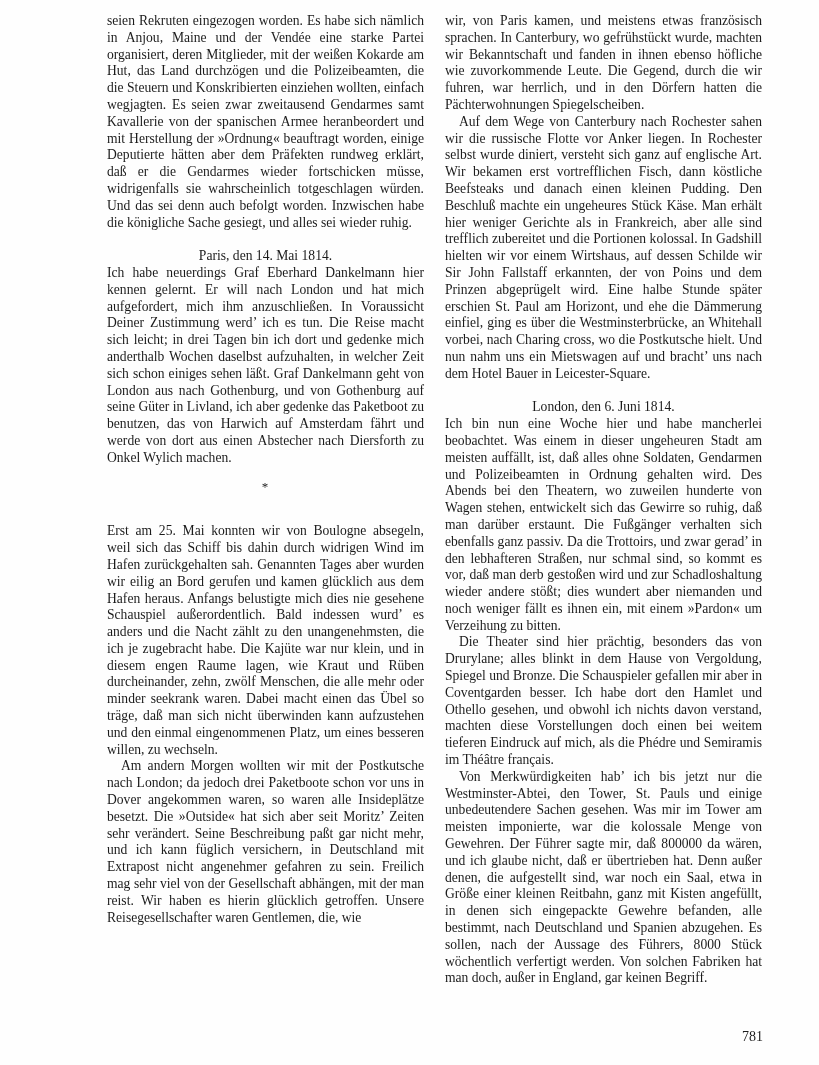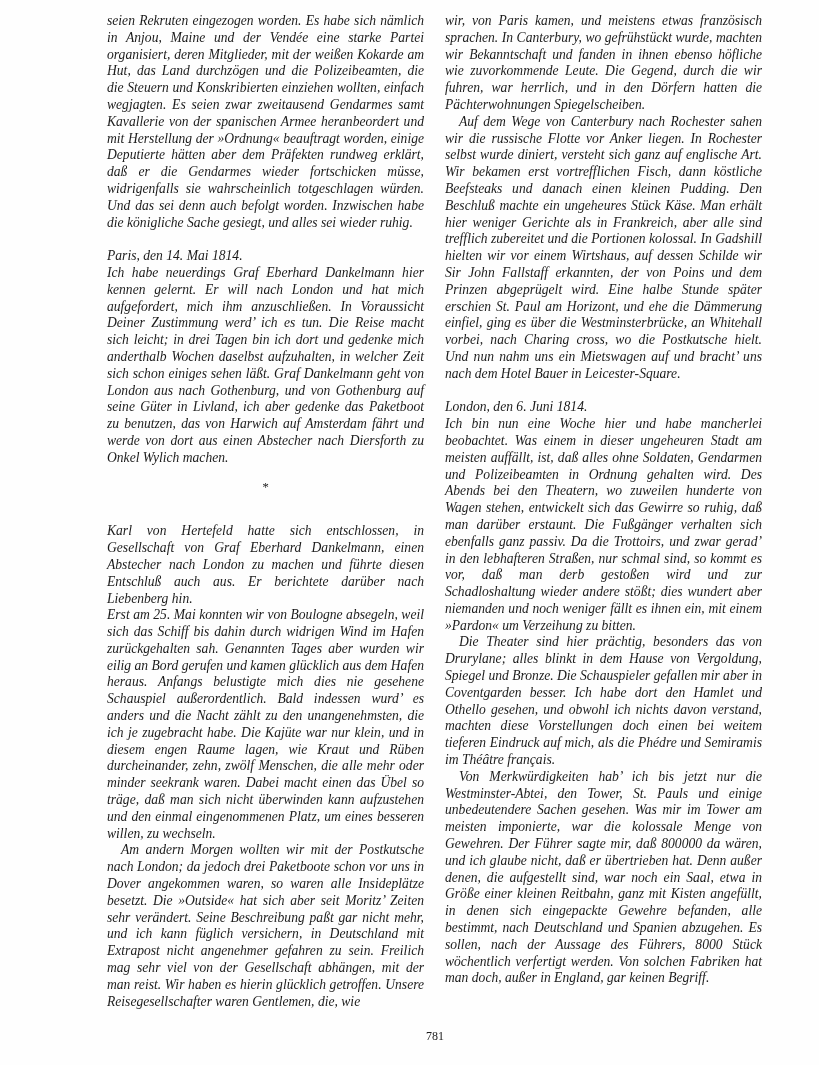--- a/index.html
+++ b/index.html
@@ -27,58 +27,56 @@
   .col {
     width: 317px;
     font-size: 13.6px;
     line-height: 16.8px;
     text-align: justify;
     text-justify: inter-word;
   }
   .col p {
     margin: 0;
     padding: 0;
-    font-style: italic;
   }
   .para-indent {
     text-indent: 14px;
   }
   .dateline {
-    text-align: left;
+    text-align: center;
     margin-top: 16.8px !important;
   }
   .separator {
     text-align: center;
     margin-top: 12px !important;
     margin-bottom: 28px !important;
     font-size: 13px;
     letter-spacing: 1px;
   }
   .page-number {
     position: absolute;
     left: 107px;
     top: 1029px;
     width: 656px;
-    text-align: center;
-    font-size: 12px;
+    text-align: right;
+    font-size: 14px;
     color: #1b1b1b;
   }
 </style>
 </head>
 <body>
 
 <div class="page">
   <div class="columns">
 
     <div class="col">
       <p class="para">seien Rekruten eingezogen worden. Es habe sich nämlich in Anjou, Maine und der Vendée eine starke Partei organisiert, deren Mitglieder, mit der weißen Kokarde am Hut, das Land durchzögen und die Polizeibeamten, die die Steuern und Konskribierten einziehen wollten, einfach wegjagten. Es seien zwar zweitausend Gendarmes samt Kavallerie von der spanischen Armee heranbeordert und mit Herstellung der »Ordnung« beauftragt worden, einige Deputierte hätten aber dem Präfekten rundweg erklärt, daß er die Gendarmes wieder fortschicken müsse, widrigenfalls sie wahrscheinlich totgeschlagen würden. Und das sei denn auch befolgt worden. Inzwischen habe die königliche Sache gesiegt, und alles sei wieder ruhig.</p>
       <p class="dateline">Paris, den 14. Mai 1814.</p>
       <p class="para">Ich habe neuerdings Graf Eberhard Dankelmann hier kennen gelernt. Er will nach London und hat mich aufgefordert, mich ihm anzuschließen. In Voraussicht Deiner Zustimmung werd’ ich es tun. Die Reise macht sich leicht; in drei Tagen bin ich dort und gedenke mich anderthalb Wochen daselbst aufzuhalten, in welcher Zeit sich schon einiges sehen läßt. Graf Dankelmann geht von London aus nach Gothenburg, und von Gothenburg auf seine Güter in Livland, ich aber gedenke das Paketboot zu benutzen, das von Harwich auf Amsterdam fährt und werde von dort aus einen Abstecher nach Diersforth zu Onkel Wylich machen.</p>
       <p class="separator">*</p>
-      <p class="para">Karl von Hertefeld hatte sich entschlossen, in Gesellschaft von Graf Eberhard Dankelmann, einen Abstecher nach London zu machen und führte diesen Entschluß auch aus. Er berichtete darüber nach Liebenberg hin.</p>
       <p class="para">Erst am 25. Mai konnten wir von Boulogne absegeln, weil sich das Schiff bis dahin durch widrigen Wind im Hafen zurückgehalten sah. Genannten Tages aber wurden wir eilig an Bord gerufen und kamen glücklich aus dem Hafen heraus. Anfangs belustigte mich dies nie gesehene Schauspiel außerordentlich. Bald indessen wurd’ es anders und die Nacht zählt zu den unangenehmsten, die ich je zugebracht habe. Die Kajüte war nur klein, und in diesem engen Raume lagen, wie Kraut und Rüben durcheinander, zehn, zwölf Menschen, die alle mehr oder minder seekrank waren. Dabei macht einen das Übel so träge, daß man sich nicht überwinden kann aufzustehen und den einmal eingenommenen Platz, um eines besseren willen, zu wechseln.</p>
       <p class="para para-indent">Am andern Morgen wollten wir mit der Postkutsche nach London; da jedoch drei Paketboote schon vor uns in Dover angekommen waren, so waren alle Insideplätze besetzt. Die »Outside« hat sich aber seit Moritz’ Zeiten sehr verändert. Seine Beschreibung paßt gar nicht mehr, und ich kann füglich versichern, in Deutschland mit Extrapost nicht angenehmer gefahren zu sein. Freilich mag sehr viel von der Gesellschaft abhängen, mit der man reist. Wir haben es hierin glücklich getroffen. Unsere Reisegesellschafter waren Gentlemen, die, wie</p>
     </div>
 
     <div class="col">
       <p class="para">wir, von Paris kamen, und meistens etwas französisch sprachen. In Canterbury, wo gefrühstückt wurde, machten wir Bekanntschaft und fanden in ihnen ebenso höfliche wie zuvorkommende Leute. Die Gegend, durch die wir fuhren, war herrlich, und in den Dörfern hatten die Pächterwohnungen Spiegelscheiben.</p>
       <p class="para para-indent">Auf dem Wege von Canterbury nach Rochester sahen wir die russische Flotte vor Anker liegen. In Rochester selbst wurde diniert, versteht sich ganz auf englische Art. Wir bekamen erst vortrefflichen Fisch, dann köstliche Beefsteaks und danach einen kleinen Pudding. Den Beschluß machte ein ungeheures Stück Käse. Man erhält hier weniger Gerichte als in Frankreich, aber alle sind trefflich zubereitet und die Portionen kolossal. In Gadshill hielten wir vor einem Wirtshaus, auf dessen Schilde wir Sir John Fallstaff erkannten, der von Poins und dem Prinzen abgeprügelt wird. Eine halbe Stunde später erschien St. Paul am Horizont, und ehe die Dämmerung einfiel, ging es über die Westminsterbrücke, an Whitehall vorbei, nach Charing cross, wo die Postkutsche hielt. Und nun nahm uns ein Mietswagen auf und bracht’ uns nach dem Hotel Bauer in Leicester-Square.</p>
       <p class="dateline">London, den 6. Juni 1814.</p>
       <p class="para">Ich bin nun eine Woche hier und habe mancherlei beobachtet. Was einem in dieser ungeheuren Stadt am meisten auffällt, ist, daß alles ohne Soldaten, Gendarmen und Polizeibeamten in Ordnung gehalten wird. Des Abends bei den Theatern, wo zuweilen hunderte von Wagen stehen, entwickelt sich das Gewirre so ruhig, daß man darüber erstaunt. Die Fußgänger verhalten sich ebenfalls ganz passiv. Da die Trottoirs, und zwar gerad’ in den lebhafteren Straßen, nur schmal sind, so kommt es vor, daß man derb gestoßen wird und zur Schadloshaltung wieder andere stößt; dies wundert aber niemanden und noch weniger fällt es ihnen ein, mit einem »Pardon« um Verzeihung zu bitten.</p>
       <p class="para para-indent">Die Theater sind hier prächtig, besonders das von Drurylane; alles blinkt in dem Hause von Vergoldung, Spiegel und Bronze. Die Schauspieler gefallen mir aber in Coventgarden besser. Ich habe dort den Hamlet und Othello gesehen, und obwohl ich nichts davon verstand, machten diese Vorstellungen doch einen bei weitem tieferen Eindruck auf mich, als die Phédre und Semiramis im Théâtre français.</p>

